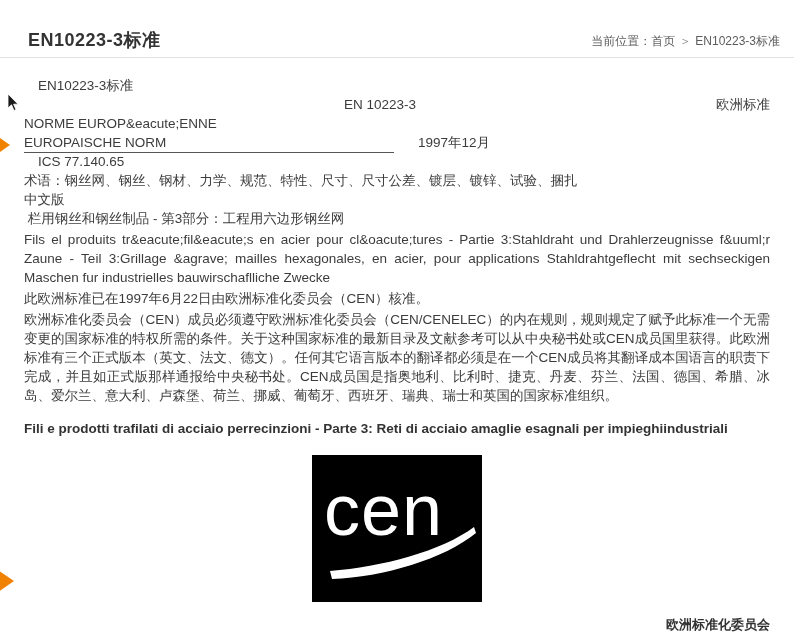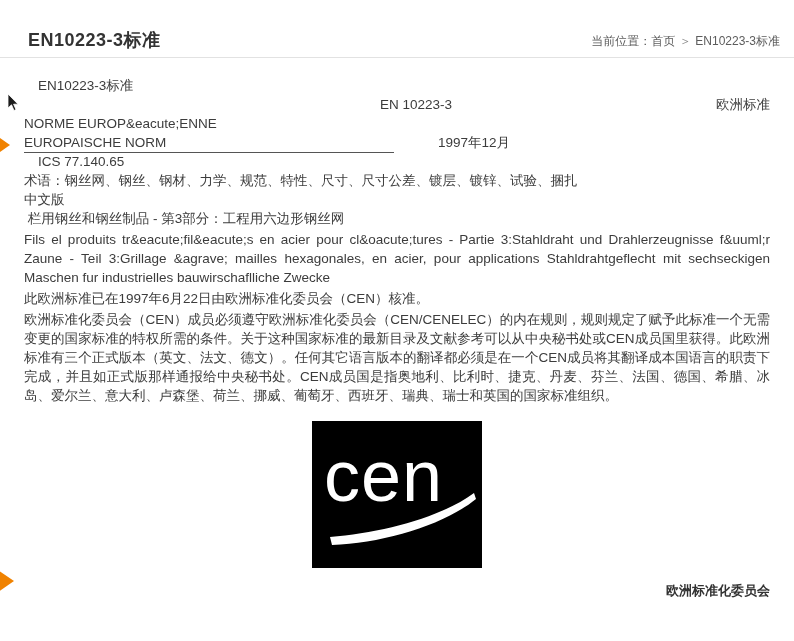--- a/index.html
+++ b/index.html
@@ -99,40 +99,40 @@
   .indent {
     padding-left: 14px;
   }
   .std-row {
     position: relative;
     height: 19px;
     text-align: right;
   }
   .std-row .right-code {
     position: absolute;
-    left: 356px;
+    left: 320px;
     top: 0;
   }
   .norme-line {
     position: relative;
     height: 19px;
     padding-left: 0;
   }
   .euro-row {
     position: relative;
     height: 19px;
   }
   .euro-underline {
     border-bottom: 1px solid #555;
     display: inline-block;
     width: 370px;
   }
   .euro-row .date {
     position: absolute;
-    left: 414px;
+    left: 394px;
     top: 0;
   }
   .para {
     margin-top: 2px;
     text-align: justify;
   }
   .para-big {
     font-size: 13.5px;
     line-height: 20px;
   }
@@ -206,20 +206,21 @@
       <div class="line indent">ICS 77.140.65</div>
       <div class="line">术语：钢丝网、钢丝、钢材、力学、规范、特性、尺寸、尺寸公差、镀层、镀锌、试验、捆扎</div>
       <div class="line">中文版</div>
       <div class="line"> 栏用钢丝和钢丝制品 - 第3部分：工程用六边形钢丝网</div>
 
       <div class="para para-big de-block">Fils el produits tr&amp;eacute;fil&amp;eacute;s en acier pour cl&amp;oacute;tures - Partie 3:Stahldraht und Drahlerzeugnisse f&amp;uuml;r Zaune - Teil 3:Grillage &amp;agrave; mailles hexagonales, en acier, pour applications Stahldrahtgeflecht mit sechseckigen Maschen fur industrielles bauwirschaflliche Zwecke</div>
 
       <div class="para">此欧洲标准已在1997年6月22日由欧洲标准化委员会（CEN）核准。</div>
       <div class="para">欧洲标准化委员会（CEN）成员必须遵守欧洲标准化委员会（CEN/CENELEC）的内在规则，规则规定了赋予此标准一个无需变更的国家标准的特权所需的条件。关于这种国家标准的最新目录及文献参考可以从中央秘书处或CEN成员国里获得。此欧洲标准有三个正式版本（英文、法文、德文）。任何其它语言版本的翻译都必须是在一个CEN成员将其翻译成本国语言的职责下完成，并且如正式版那样通报给中央秘书处。CEN成员国是指奥地利、比利时、捷克、丹麦、芬兰、法国、德国、希腊、冰岛、爱尔兰、意大利、卢森堡、荷兰、挪威、葡萄牙、西班牙、瑞典、瑞士和英国的国家标准组织。</div>
 
+      <div class="bold-it">Fili e prodotti trafilati di acciaio perrecinzioni - Parte 3: Reti di acciaio amaglie esagnali per impieghiindustriali</div>
 
       <div class="logo-wrap">
         <div class="cen-logo">
           <svg viewBox="0 0 170 147" width="170" height="147">
             <rect x="0" y="0" width="170" height="147" fill="#000000"></rect>
             <text x="12" y="80" font-family="'Liberation Sans', sans-serif" font-size="72" fill="#ffffff" letter-spacing="1">cen</text>
             <path d="M18 116 C 70 112, 130 96, 162 72 L 164 78 C 132 104, 72 122, 20 124 Z" fill="#ffffff"></path>
             <rect x="0" y="134" width="170" height="3" fill="#000000"></rect>
           </svg>
         </div>

